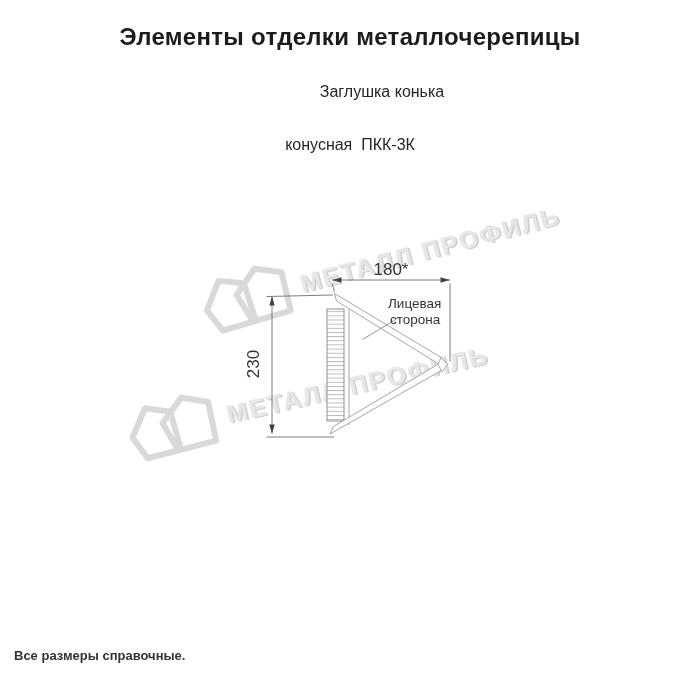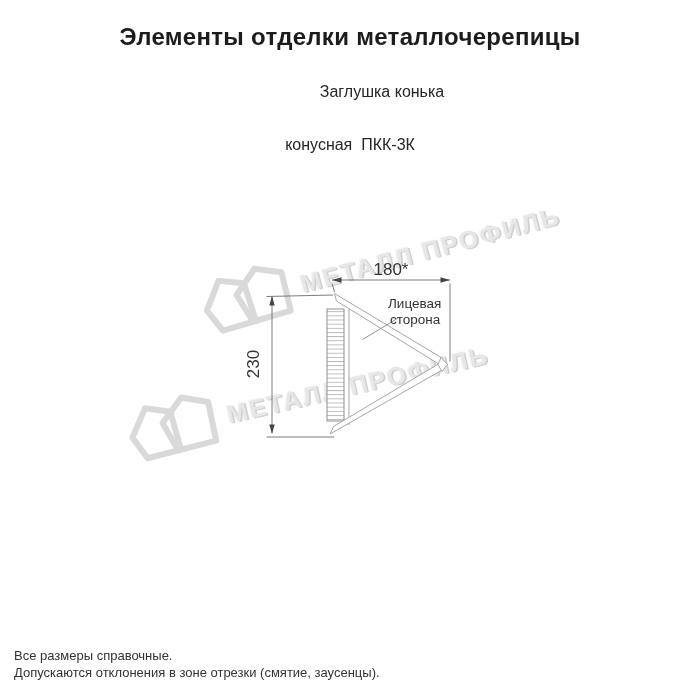--- a/index.html
+++ b/index.html
@@ -45,21 +45,21 @@
   .drawing-svg{position:absolute;left:0;top:0;z-index:2;}
   .drawing-svg text{
     font-family:"Liberation Sans", sans-serif;
     fill:#333333;
   }
   .dim-text{font-size:17px;}
   .face-text{font-size:13.5px;}
 
   .notes{
     position:absolute;left:14px;top:647px;
-    font-size:13px;line-height:17px;color:#333333;
+    font-size:13px;line-height:17px;color:#333333;font-weight:bold;
   }
 </style>
 </head>
 <body>
 
 <div class="page">
 
   <div class="doc-title">Элементы отделки металлочерепицы</div>
 
   <div class="subtitle-block">
@@ -126,16 +126,15 @@
     <polygon points="272,434 269.3,424.5 274.7,424.5" fill="#444444"></polygon>
     <text class="dim-text" text-anchor="middle" transform="translate(259,364) rotate(-90)">230</text>
 
     <line x1="399" y1="317.5" x2="362.5" y2="339.5" stroke="#7a7a7a" stroke-width="0.8"></line>
     <text class="face-text" x="388" y="307.5">Лицевая</text>
     <text class="face-text" x="390" y="323.5">сторона</text>
   </svg>
 
   <div class="notes">
     <div>Все размеры справочные.</div>
-    <div>Допускаются отклонения в зоне отрезки (смятие, заусенцы).</div>
   </div>
 
 </div>
 
 </body></html>

